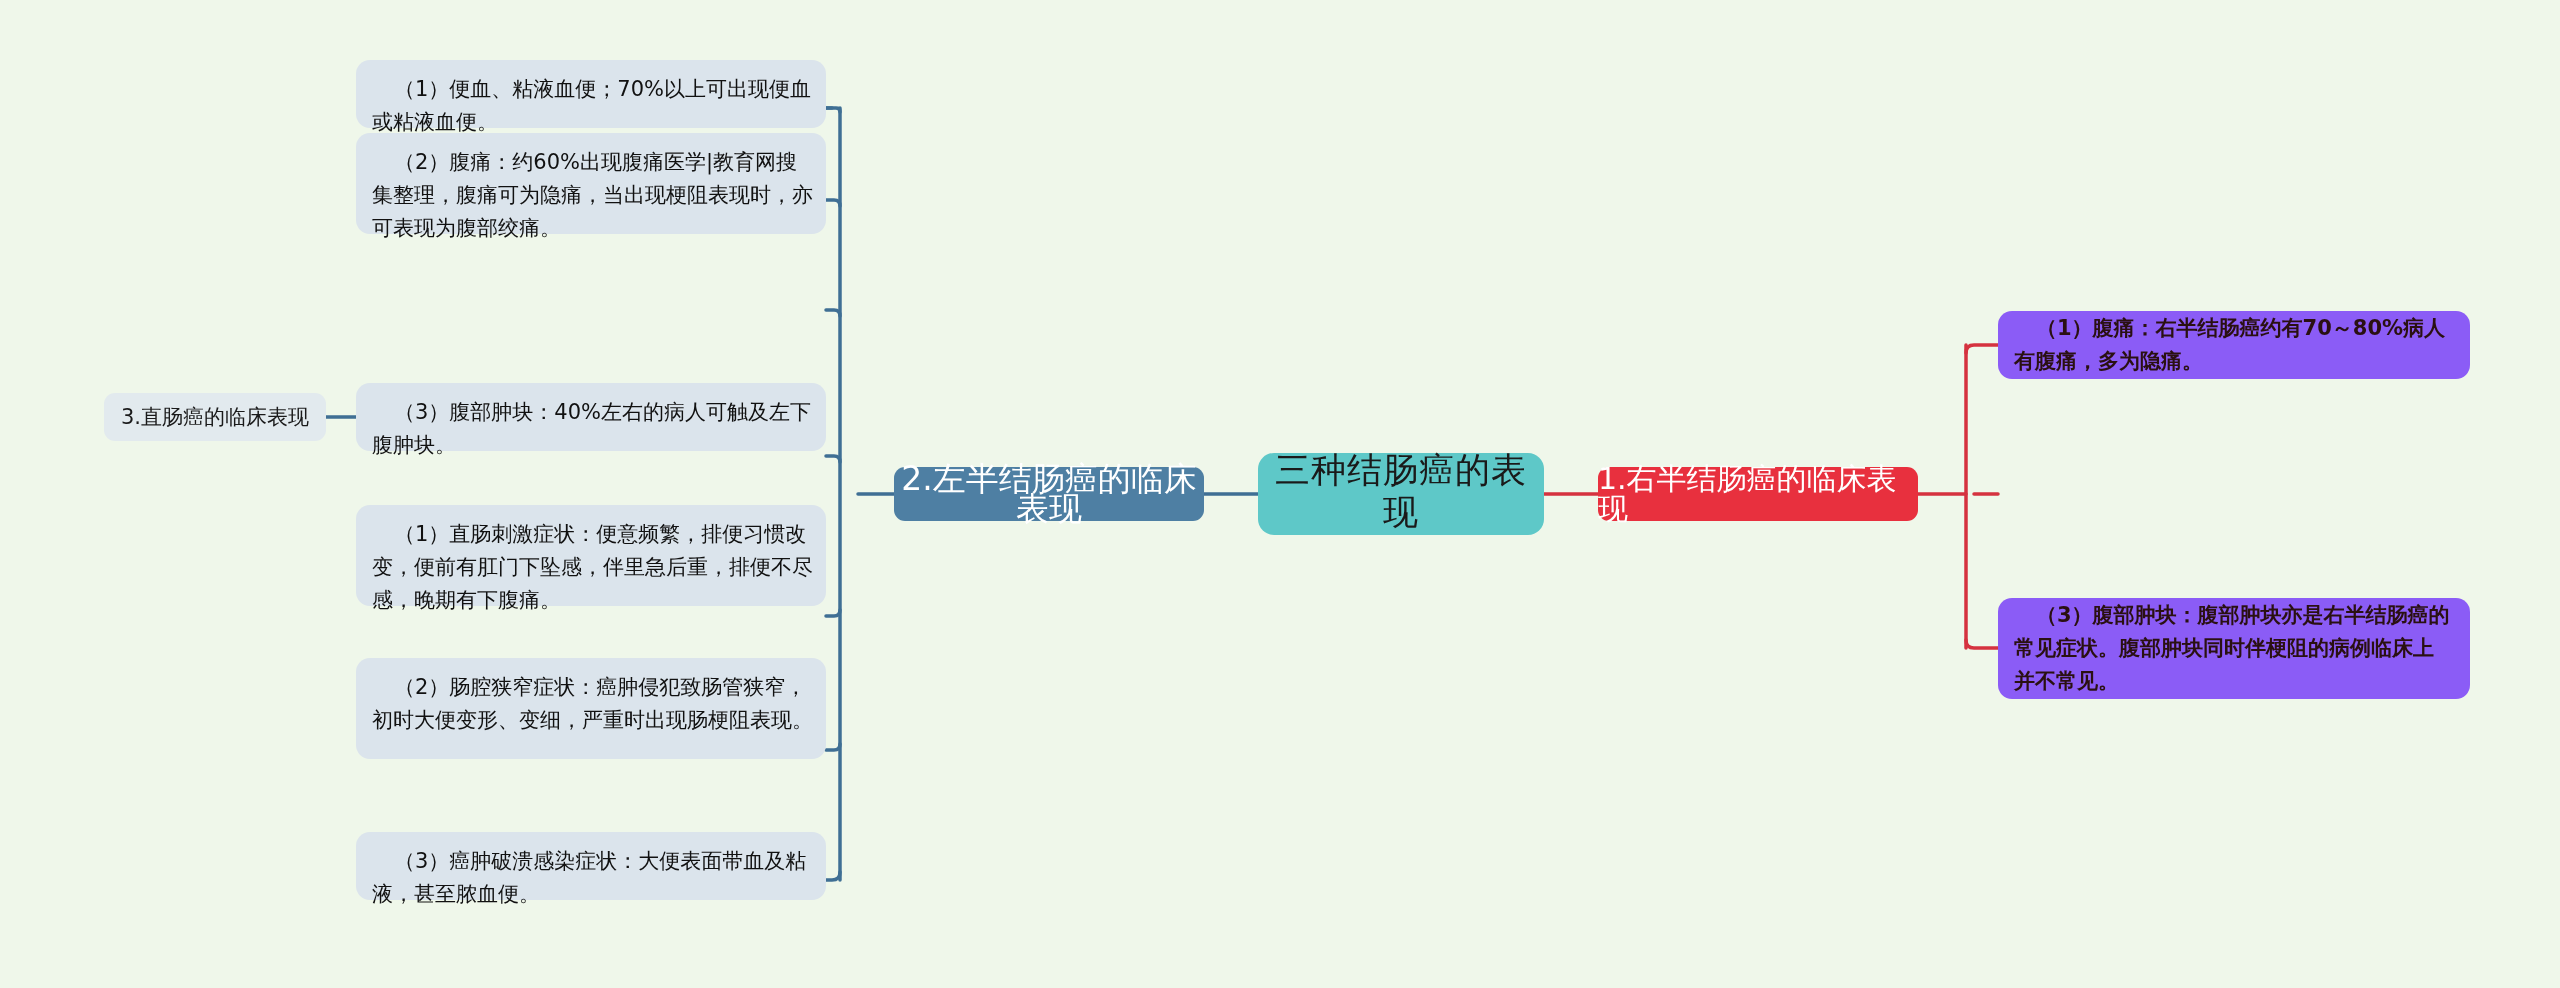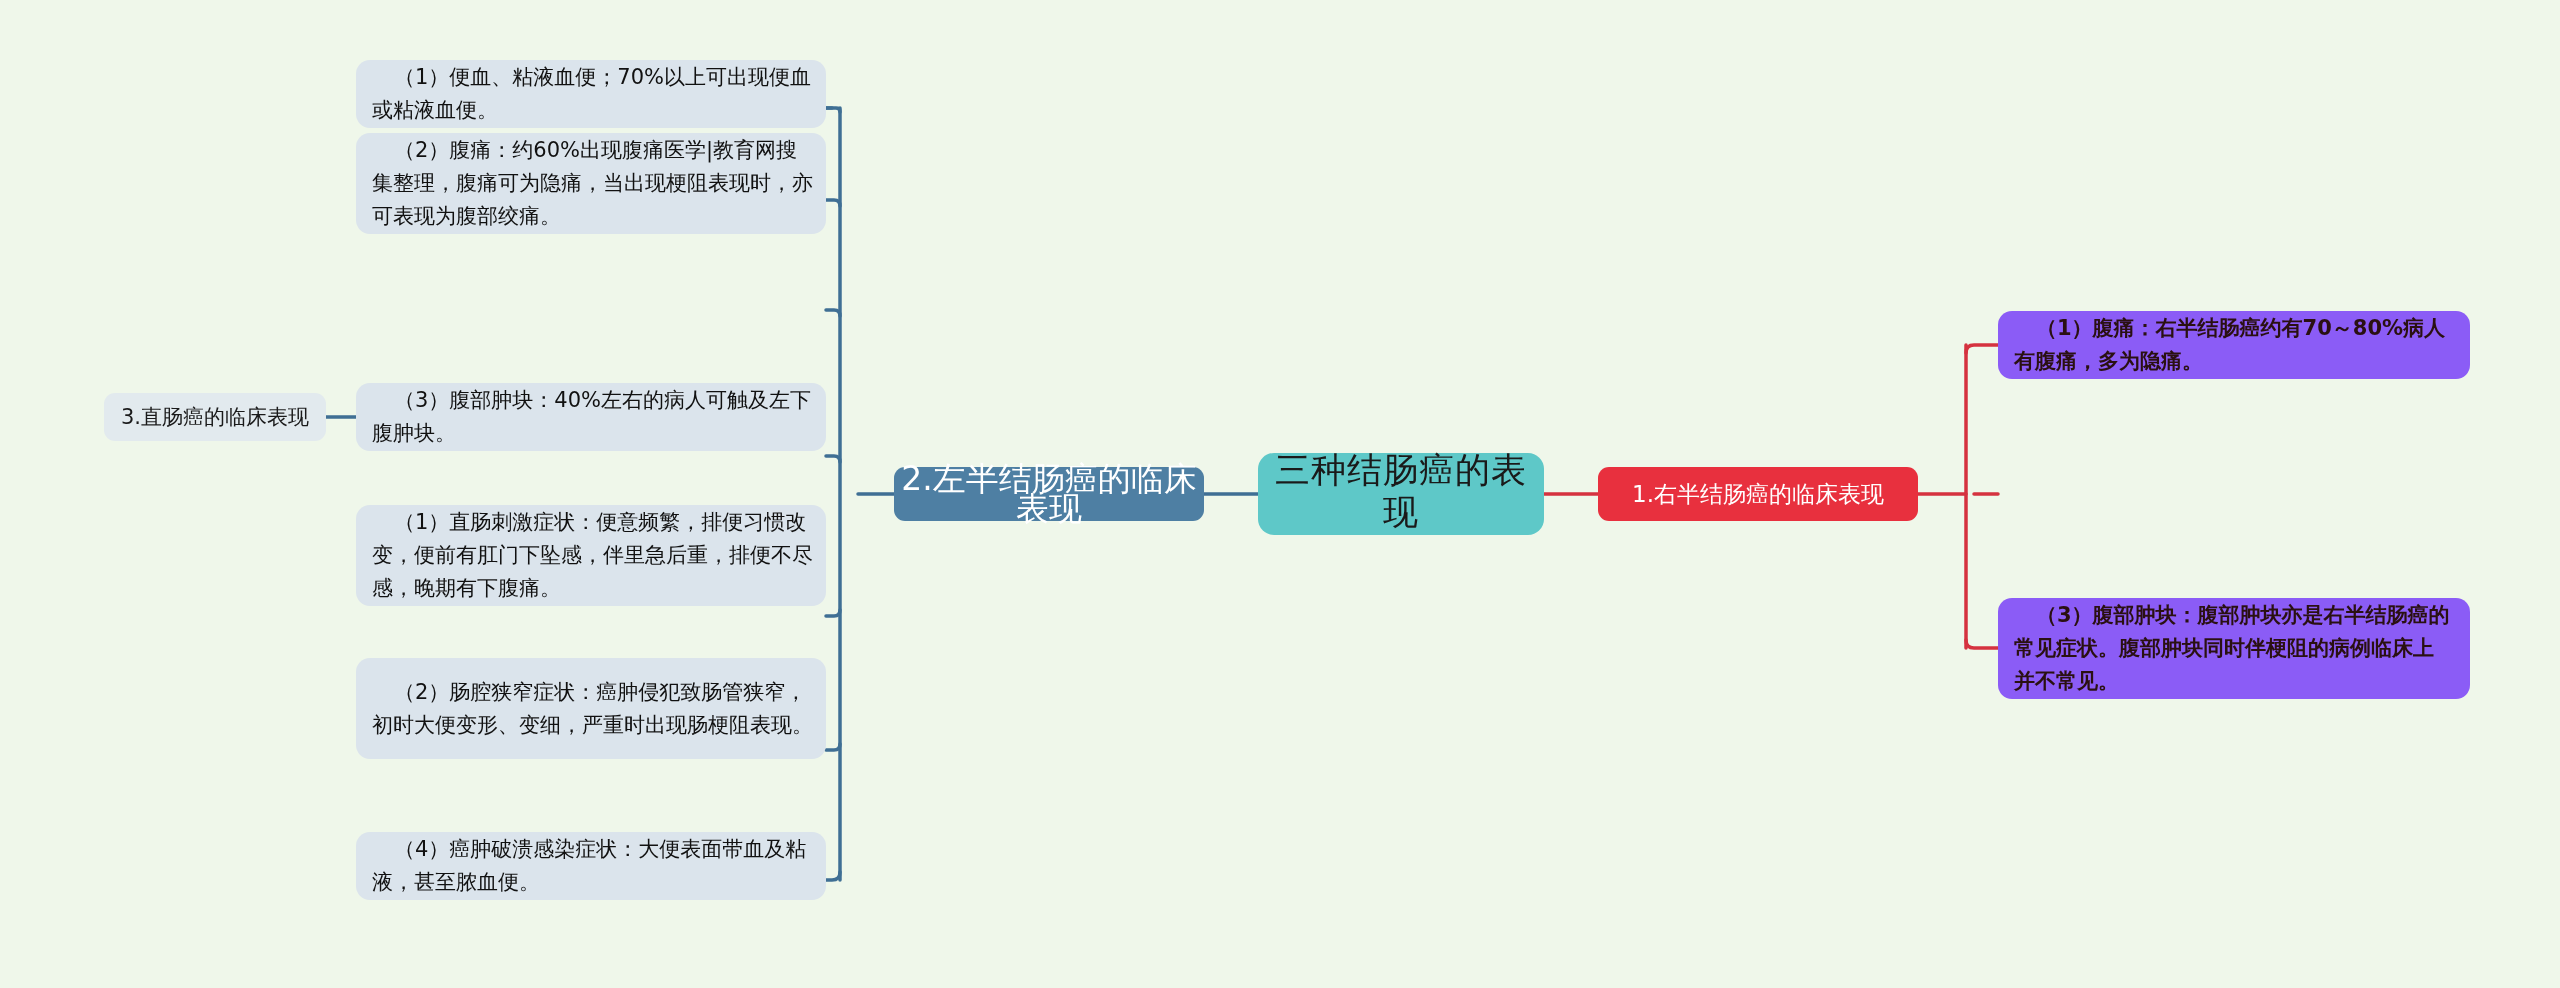--- a/index.html
+++ b/index.html
@@ -85,23 +85,23 @@
   .branch-right {
     background: #e8303e;
     left: 1598px;
     top: 467px;
     width: 320px;
     height: 54px;
     border-radius: 11px;
     justify-content: center;
   }
   .branch-right .txt {
-    text-align: center;
+    text-align: left;
     color: #ffffff;
-    font-size: 23px;
+    font-size: 30px;
     line-height: 30px;
   }
 
   
   .node-pale {
     background: #e2eaee;
     left: 104px;
     top: 393px;
     width: 222px;
     height: 48px;
@@ -115,21 +115,21 @@
     line-height: 26px;
   }
 
   
   .leaf-left {
     background: #dbe4ec;
     left: 356px;
     width: 470px;
     border-radius: 14px;
     padding: 13px 12px 13px 16px;
-    align-items: center;
+    align-items: flex-start;
   }
   .leaf-left .txt {
     color: #111111;
     font-size: 21px;
     line-height: 33px;
     text-indent: 22px;
   }
 
   
   .leaf-right {
@@ -219,21 +219,21 @@
 
   <div class="node leaf-left" style="top:505px;height:101px;">
     <span class="txt">（1）直肠刺激症状：便意频繁，排便习惯改变，便前有肛门下坠感，伴里急后重，排便不尽感，晚期有下腹痛。</span>
   </div>
 
   <div class="node leaf-left" style="top:658px;height:101px;">
     <span class="txt">（2）肠腔狭窄症状：癌肿侵犯致肠管狭窄，初时大便变形、变细，严重时出现肠梗阻表现。</span>
   </div>
 
   <div class="node leaf-left" style="top:832px;height:68px;">
-    <span class="txt">（4）癌肿破溃感染症状：大便表面带血及粘液，甚至脓血便。</span>
+    <span class="txt">（3）癌肿破溃感染症状：大便表面带血及粘液，甚至脓血便。</span>
   </div>
 
   <div class="node leaf-right" style="top:311px;height:68px;">
     <span class="txt">（1）腹痛：右半结肠癌约有70～80%病人有腹痛，多为隐痛。</span>
   </div>
 
 
   <div class="node leaf-right" style="top:598px;height:101px;">
     <span class="txt">（3）腹部肿块：腹部肿块亦是右半结肠癌的常见症状。腹部肿块同时伴梗阻的病例临床上并不常见。</span>
   </div>

